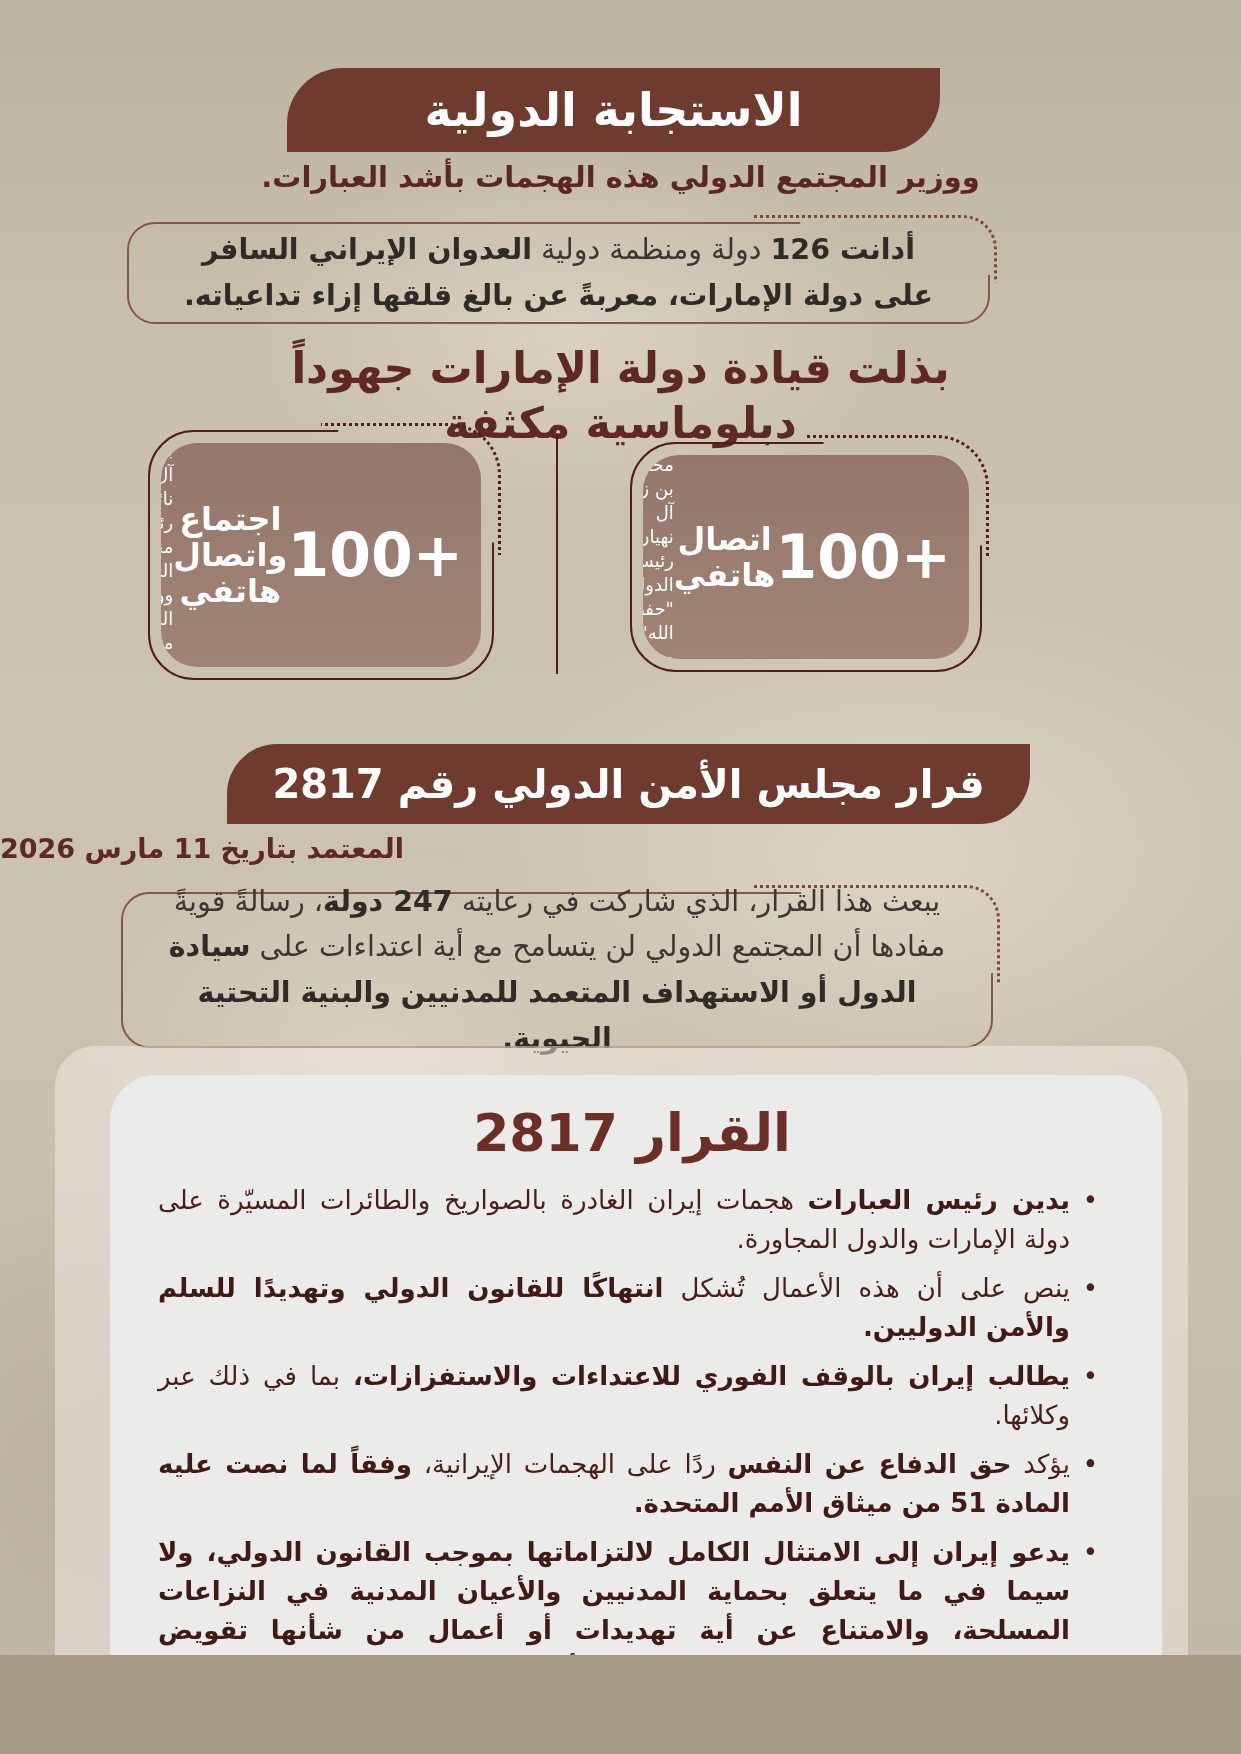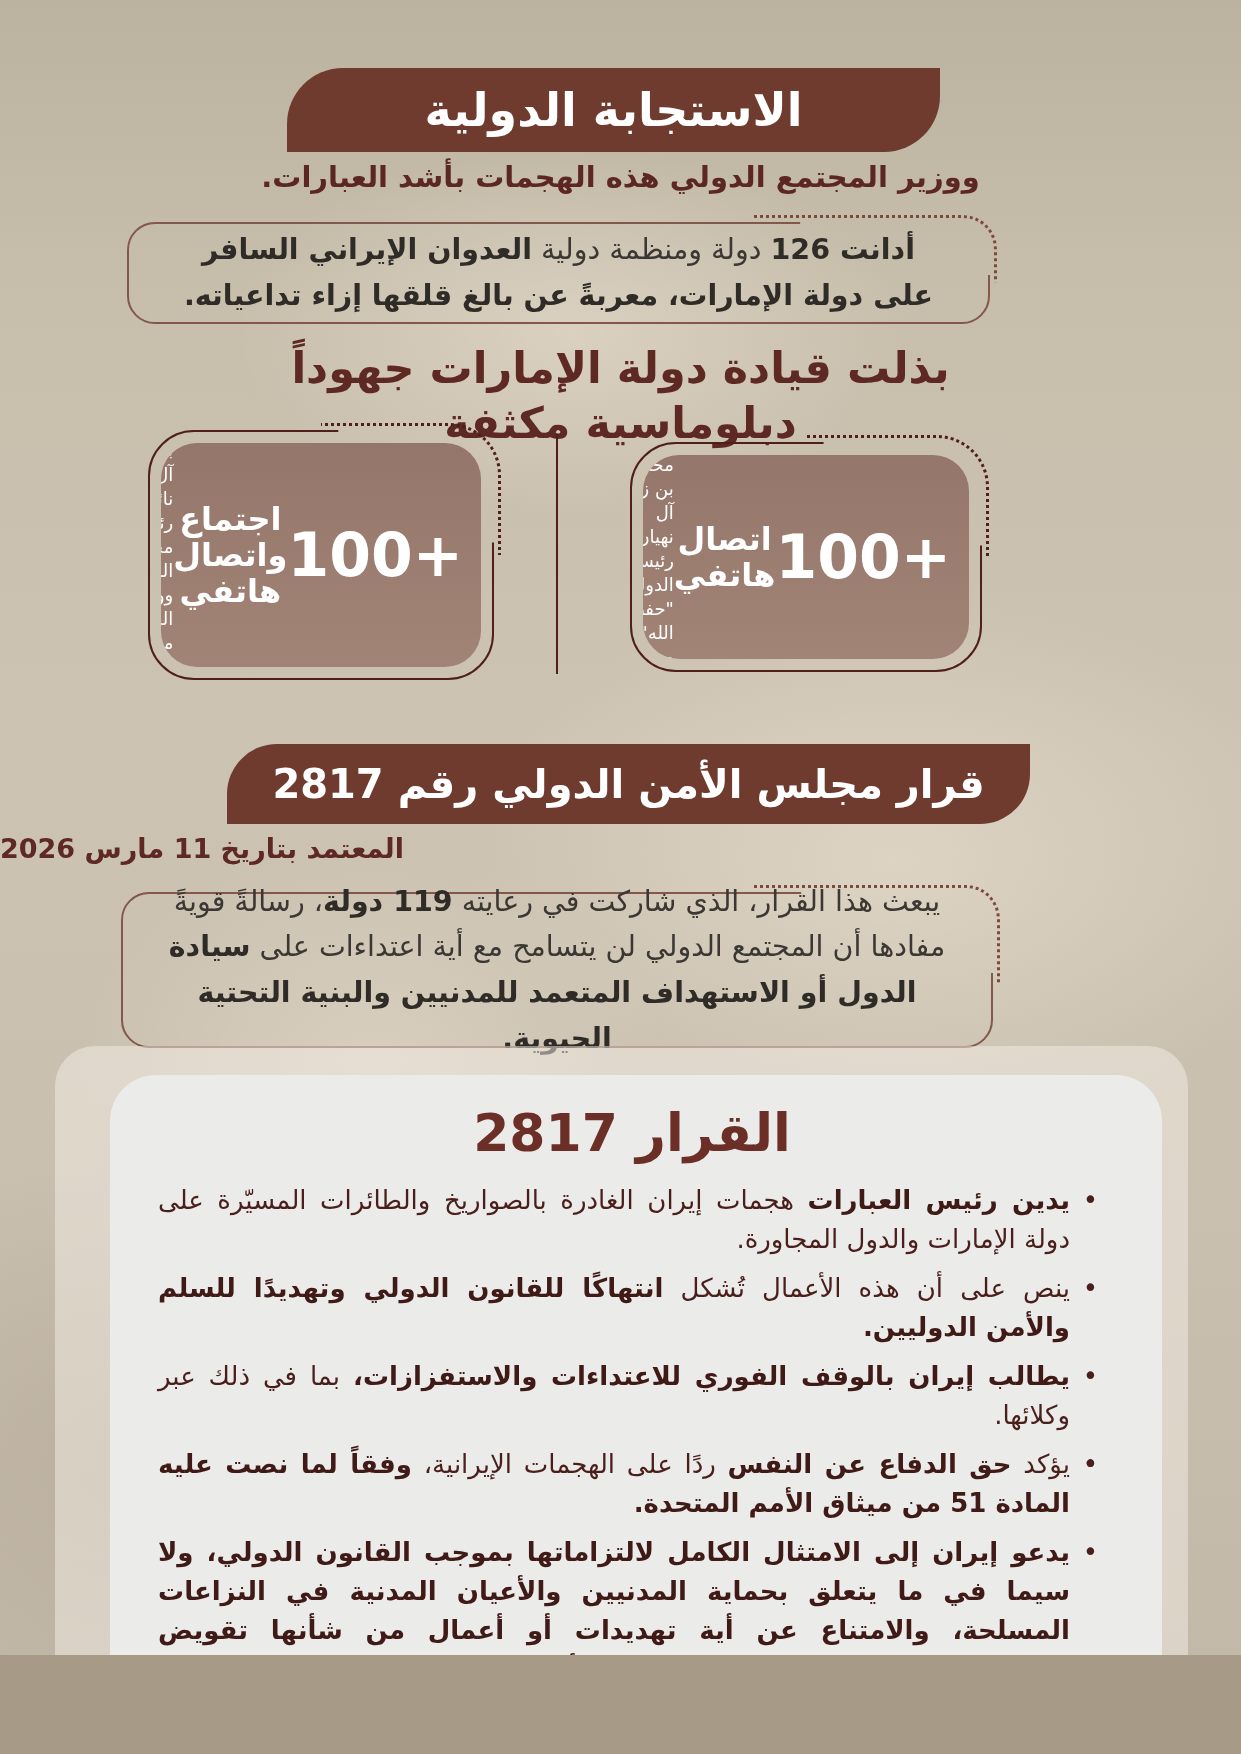--- a/index.html
+++ b/index.html
@@ -153,21 +153,21 @@
   <div id="banner2" class="abs ribbon">
     <span>قرار مجلس الأمن الدولي رقم 2817</span>
   </div>
   <div id="date-line" class="abs">المعتمد بتاريخ 11 مارس 2026</div>
 
   <div id="msgbox" class="decobox">
     <div class="dotring"></div>
     <div class="solidring"></div>
     <div class="boxtext">
       <p style="margin:0">
-        <span>يبعث هذا القرار، الذي شاركت في رعايته </span><span class="b">119 دولة</span><span>، رسالةً قويةً مفادها أن المجتمع الدولي لن يتسامح مع أية اعتداءات على </span><span class="b">سيادة الدول أو الاستهداف المتعمد للمدنيين والبنية التحتية الحيوية.</span>
+        <span>يبعث هذا القرار، الذي شاركت في رعايته </span><span class="b">247 دولة</span><span>، رسالةً قويةً مفادها أن المجتمع الدولي لن يتسامح مع أية اعتداءات على </span><span class="b">سيادة الدول أو الاستهداف المتعمد للمدنيين والبنية التحتية الحيوية.</span>
       </p>
     </div>
   </div>
 
   <div id="backpanel" class="abs"></div>
   <div id="graybox" class="abs">
     <div id="res-heading">القرار 2817</div>
     <ul class="clauses">
 
       <li>

